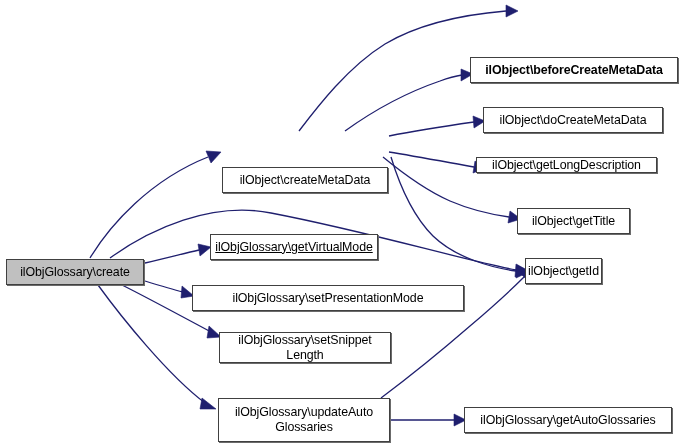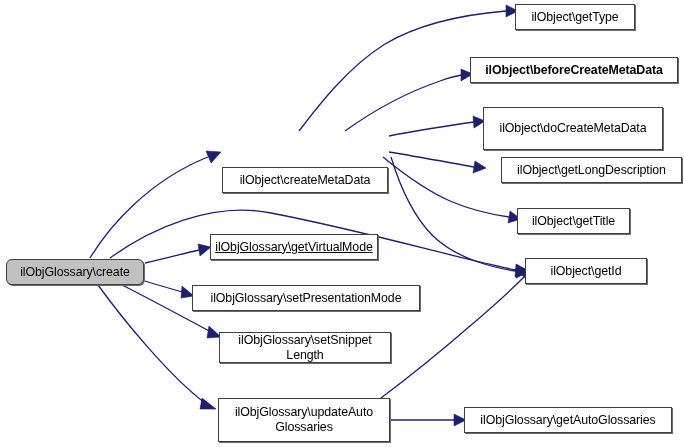--- a/index.html
+++ b/index.html
@@ -129,57 +129,54 @@
       <polygon class="edge-head" points="454,414 466,420 454,426"></polygon>
     </g>
 
     <g>
       <path class="edge-path" d="M 381,398 C 405,380 440,352 470,326 C 490,309 511,290 524,277"></path>
       <polygon class="edge-head" points="520,273 532,268 528,281"></polygon>
     </g>
 
   </svg>
 
-  <div class="node root" style="left:6px; top:259px; width:138px; height:26px;border-radius:6px;">
+  <div class="node root" style="left:6px; top:259px; width:138px; height:26px;">
     <span class="node-label">ilObjGlossary\create</span>
   </div>
 
   <div class="node" style="left:222px; top:131px; width:166px; height:26px;margin-top:36px;">
     <span class="node-label">ilObject\createMetaData</span>
   </div>
 
-  <div class="node" style="left:515px; top:4px; width:120px; height:26px;">
-    <span class="node-label">ilObject\getType</span>
-  </div>
 
   <div class="node" style="left:470px; top:57px; width:208px; height:26px;font-weight:bold;">
     <span class="node-label">ilObject\beforeCreateMetaData</span>
   </div>
 
-  <div class="node" style="left:483px; top:107px; width:180px; height:43px;">
+  <div class="node" style="left:483px; top:107px; width:180px; height:26px;">
     <span class="node-label">ilObject\doCreateMetaData</span>
   </div>
 
-  <div class="node" style="left:501px; top:157px; width:181px; height:26px;">
+  <div class="node" style="left:476px; top:157px; width:181px; height:16px;">
     <span class="node-label">ilObject\getLongDescription</span>
   </div>
 
   <div class="node" style="left:517px; top:208px; width:113px; height:26px;justify-content:center;">
     <span class="node-label">ilObject\getTitle</span>
   </div>
 
-  <div class="node" style="left:525px; top:258px; width:122px; height:26px;">
+  <div class="node" style="left:525px; top:258px; width:77px; height:26px;">
     <span class="node-label">ilObject\getId</span>
   </div>
 
   <div class="node" style="left:210px; top:234px; width:168px; height:26px;text-decoration:underline;">
     <span class="node-label">ilObjGlossary\getVirtualMode</span>
   </div>
 
-  <div class="node" style="left:192px; top:285px; width:228px; height:26px;justify-content:center;">
+  <div class="node" style="left:192px; top:285px; width:272px; height:26px;justify-content:center;">
     <span class="node-label">ilObjGlossary\setPresentationMode</span>
   </div>
 
   <div class="node" style="left:219px; top:332px; width:172px; height:31px;">
     <span class="node-label">ilObjGlossary\setSnippet
 Length</span>
   </div>
 
   <div class="node" style="left:218px; top:398px; width:172px; height:44px;">
     <span class="node-label">ilObjGlossary\updateAuto

